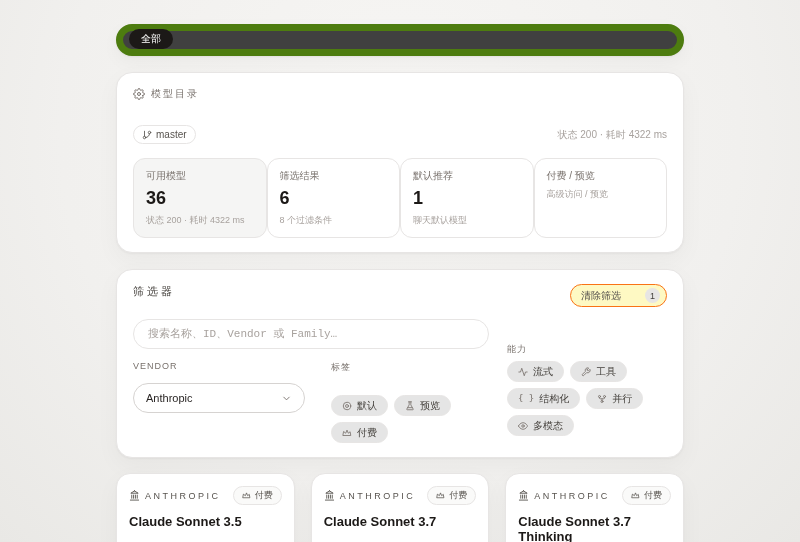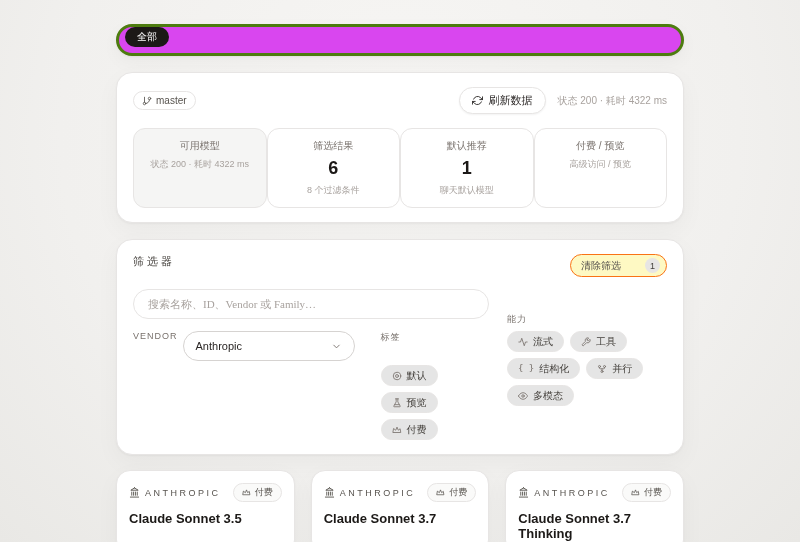--- a/index.html
+++ b/index.html
@@ -9,53 +9,53 @@
     background: radial-gradient(ellipse at 50% 25%, #f7f6f4 0%, #f1f0ee 60%, #e9e8e5 100%);
     color:#1c1917;
     overflow:hidden;
   }
   .container { width:568px; margin:0 auto; padding-top:24px; }
 
   svg.ic { display:block; flex:none; }
 
   
   .topbar {
-    height:32px; background:#d946ef; border:3px solid #4d7c0f; border-radius:999px;
+    height:32px; background:#404040; border:7px solid #4d7c0f; border-radius:999px;
     box-shadow:0 1px 2px rgba(0,0,0,.05), 0 6px 18px rgba(0,0,0,.04);
-    display:flex; align-items:flex-start; padding:0 6px;
+    display:flex; align-items:flex-end; padding:0 6px;
   }
   .topbar-badge {
     background:#1c1917; color:#fff; font-size:10px; padding:5px 12px; border-radius:999px;
     line-height:1; cursor:pointer;
   }
 
   
   .card {
     background:#fff; border:1px solid #e7e5e4; border-radius:16px;
     box-shadow:0 1px 2px rgba(0,0,0,.04), 0 8px 24px rgba(0,0,0,.04);
     padding:14px 16px; margin-top:16px;
   }
 
   
   .eyebrow { display:flex; align-items:center; gap:6px; color:#78716c; font-size:10px; letter-spacing:2px; }
   .page-title { font-size:20px; font-weight:bold; margin-top:7px; }
-  .meta-row { display:flex; justify-content:space-between; align-items:center; margin-top:0; }
+  .meta-row { display:flex; justify-content:space-between; margin-top:24px; }
   .branch-pill {
     display:inline-flex; align-items:center; gap:4px; border:1px solid #e7e5e4; border-radius:999px;
     padding:3px 8px; font-size:10px; color:#57534e;
   }
   .meta-right { display:flex; align-items:center; gap:12px; }
   .refresh-btn {
     display:inline-flex; align-items:center; gap:6px; border:1px solid #e7e5e4; border-radius:999px;
     background:#fff; padding:5px 12px; font-size:11px; color:#292524; cursor:pointer;
     box-shadow:0 1px 2px rgba(0,0,0,.05);
   }
   .status-text { font-size:10px; color:#a8a29e; }
 
-  .stats { display:grid; grid-template-columns:repeat(4,1fr); gap:0; margin-top:14px;text-align:center; }
+  .stats { display:grid; grid-template-columns:repeat(4,1fr); gap:0; margin-top:14px; }
   .stat {
     border:1px solid #e7e5e4; border-radius:12px; padding:10px 12px; background:#fff;
   }
   .stat.highlight { background:#f5f5f4; }
   .stat-label { font-size:10px; color:#78716c; }
   .stat-value { font-size:18px; font-weight:bold; margin-top:5px; }
   .stat-sub { font-size:9px; color:#a8a29e; margin-top:5px; }
 
   
   .filter-head { display:flex; justify-content:space-between; align-items:flex-start; }
@@ -65,26 +65,26 @@
     padding:3px 6px 3px 10px; font-size:10px; color:#57534e; background:#fef9c3; cursor:pointer;
   }
   .clear-count {
     background:#e7e5e4; border-radius:999px; min-width:15px; height:15px; font-size:9px;
     display:flex; align-items:center; justify-content:center; color:#44403c; padding:0 3px;
   }
   .filter-body { display:flex; gap:18px; margin-top:12px; }
   .filter-left { width:356px; flex:none; display:flex; flex-direction:column; gap:12px; }
   .search-input {
     width:100%; border:1px solid #e7e5e4; border-radius:999px; padding:8px 14px; font-size:11px;
-    color:#1c1917; outline:none; background:#fff; font-family:Liberation Serif, serif;
+    color:#1c1917; outline:none; background:#fff; font-family:Liberation Mono, monospace;
   }
   .search-input::placeholder { color:#a8a29e; }
   .left-row2 { display:flex; gap:26px; }
   .field-label { font-size:9px; color:#78716c; letter-spacing:1px; }
-  .vendor-block { display:flex; gap:5px; }
+  .vendor-block { display:flex; flex-direction:column; gap:12px; }
   .select {
     width:172px; height:30px; border:1px solid #d6d3d1; border-radius:16px; background:#fff;
     display:flex; align-items:center; justify-content:space-between; padding:0 12px; font-size:11px;
     color:#292524; cursor:pointer;
   }
   .tag-block { display:flex; flex-direction:column; gap:21px; }
   .pill-row { display:flex; gap:6px; flex-wrap:wrap; }
   .pill {
     display:inline-flex; align-items:center; gap:5px; border:1px solid #e7e5e4; border-radius:999px;
     background:#e5e5e5; padding:4px 10px; font-size:10px; color:#44403c; cursor:pointer; line-height:1.1;
@@ -190,41 +190,42 @@
   </defs>
 </svg>
 
 <div class="container">
 
   <div class="topbar">
     <span class="topbar-badge">全部</span>
   </div>
 
   <div class="card">
+    <div class="eyebrow">
+      <svg class="ic" width="12" height="12" viewBox="0 0 24 24" fill="none" stroke="#78716c" stroke-width="2" stroke-linecap="round" stroke-linejoin="round">
+          <use href="#i-gear"></use>
+        </svg>
+      <span>模型目录</span>
+    </div>
     <div class="meta-row">
       <span class="branch-pill">
         <svg class="ic" width="10" height="10" viewBox="0 0 24 24" fill="none" stroke="#57534e" stroke-width="2" stroke-linecap="round" stroke-linejoin="round">
             <use href="#i-branch"></use>
           </svg>
         <span>master</span>
       </span>
       <span class="meta-right">
-        <button class="refresh-btn">
-          <svg class="ic" width="11" height="11" viewBox="0 0 24 24" fill="none" stroke="#292524" stroke-width="2" stroke-linecap="round" stroke-linejoin="round">
-              <use href="#i-refresh"></use>
-            </svg>
-          <span>刷新数据</span>
-        </button>
         <span class="status-text">状态 200 · 耗时 4322 ms</span>
       </span>
     </div>
 
     <div class="stats">
       <div class="stat highlight">
         <div class="stat-label">可用模型</div>
+        <div class="stat-value">36</div>
         <div class="stat-sub">状态 200 · 耗时 4322 ms</div>
       </div>
       <div class="stat">
         <div class="stat-label">筛选结果</div>
         <div class="stat-value">6</div>
         <div class="stat-sub">8 个过滤条件</div>
       </div>
       <div class="stat">
         <div class="stat-label">默认推荐</div>
         <div class="stat-value">1</div>

